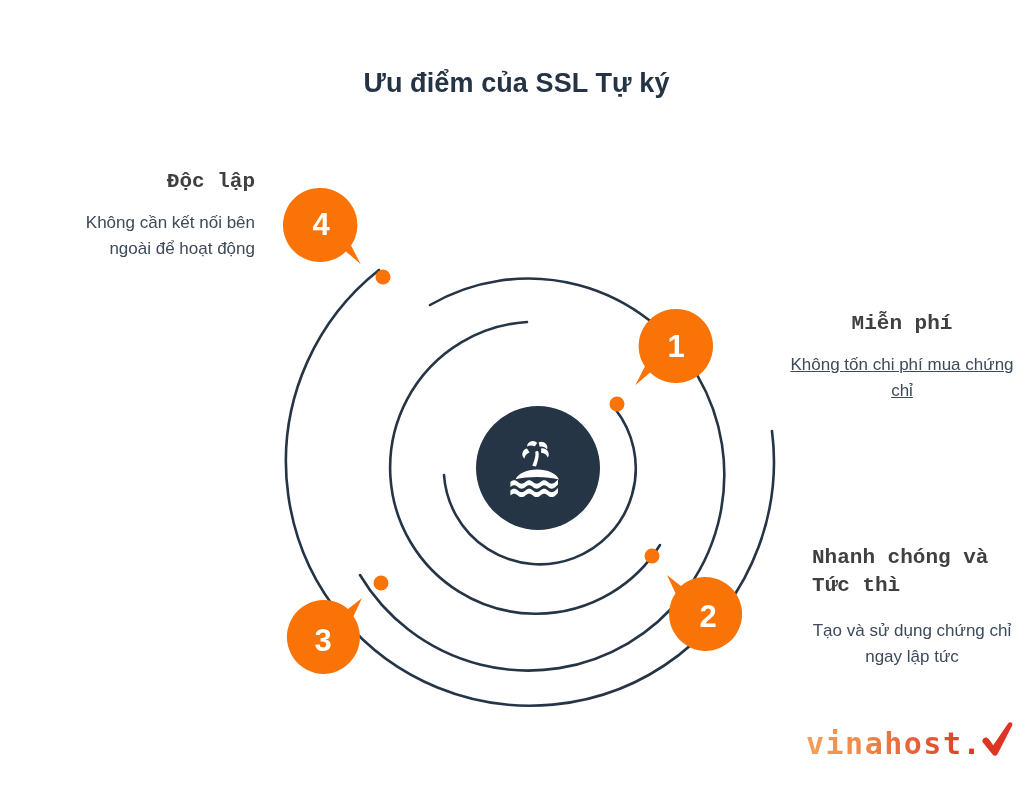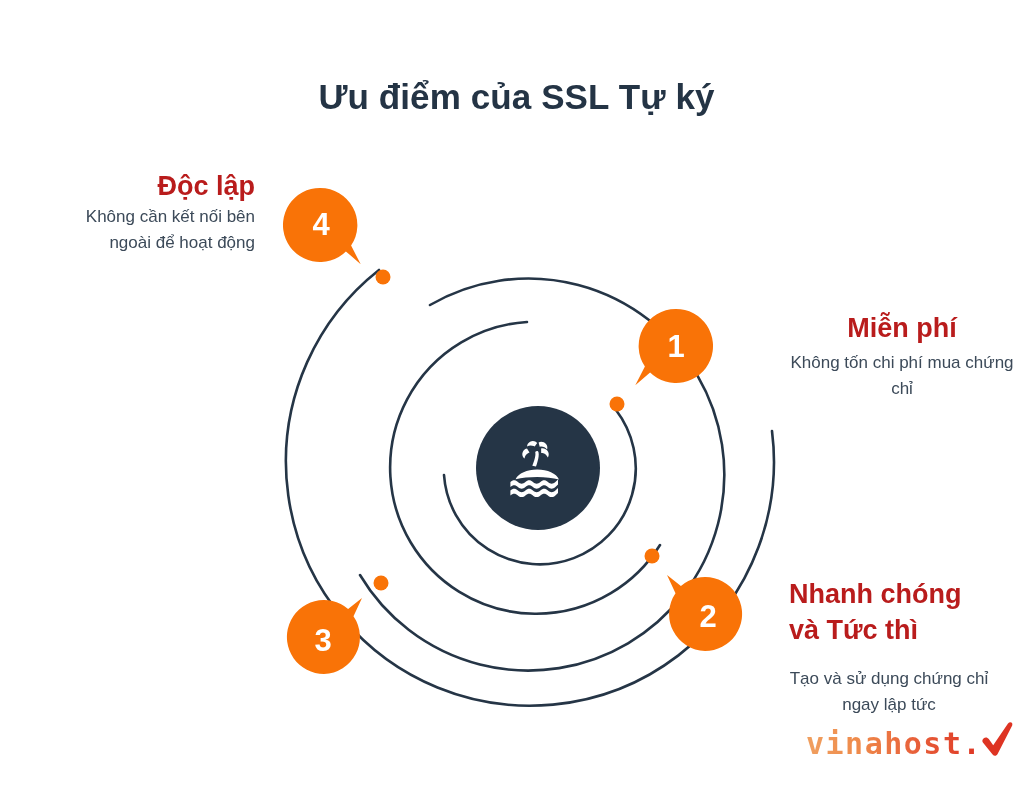--- a/index.html
+++ b/index.html
@@ -18,25 +18,25 @@
   .canvas {
     position: absolute;
     inset: 0;
     width: 1033px;
     height: 800px;
   }
 
   
   .title {
     position: absolute;
-    top: 77px;
+    top: 68px;
     left: 0;
     width: 1033px;
     text-align: center;
-    font-size: 35px;
+    font-size: 27px;
     font-weight: bold;
     letter-spacing: 0.1px;
     color: #243445;
   }
 
   
   .rings {
     position: absolute;
     top: 0;
     left: 0;
@@ -86,56 +86,56 @@
   #badge-2 { left: 664px; top: 572px; }
   #badge-2 .num { transform: translate(3px, 3px); }
   #badge-3 { left: 283px; top: 595px; }
   #badge-3 .num { transform: translate(-1px, 4px); }
   #badge-4 { left: 282px; top: 185px; }
   #badge-4 .num { transform: translate(-2px, -2px); }
 
   
   .block { position: absolute; }
   .block .heading {
-    font-size: 27px;
-    font-weight: bold;
-    color: #b91c1c;
+    font-size: 21px;
+    font-weight: bold;
+    color: #404040;
     line-height: 1.34;
     margin: 0;
+    font-family: Liberation Mono, monospace;
   }
   .block .body {
     font-size: 17px;
     font-weight: normal;
     color: #3c4a59;
     line-height: 1.5;
     margin: 0;
   }
 
   #block-4 {
     left: 40px;
     top: 168px;
     width: 215px;
     text-align: right;
   }
-  #block-4 .body { }
+  #block-4 .body { margin-top: 14px; }
 
   #block-1 {
     left: 787px;
     top: 310px;
     width: 230px;
     text-align: center;
   }
-  #block-1 .body { margin-top: 4px; }
+  #block-1 .body { margin-top: 14px; text-decoration: underline; }
 
   #block-2 {
-    left: 789px;
+    left: 812px;
     top: 544px;
     width: 200px;
     text-align: left;
-    margin-top: 32px;
   }
   #block-2 .body { margin-top: 18px; text-align: center; }
 
   #block-3 {
     left: 35px;
     top: 588px;
     width: 220px;
     text-align: right;
   }
   #block-3 .body { margin-top: 14px; }

